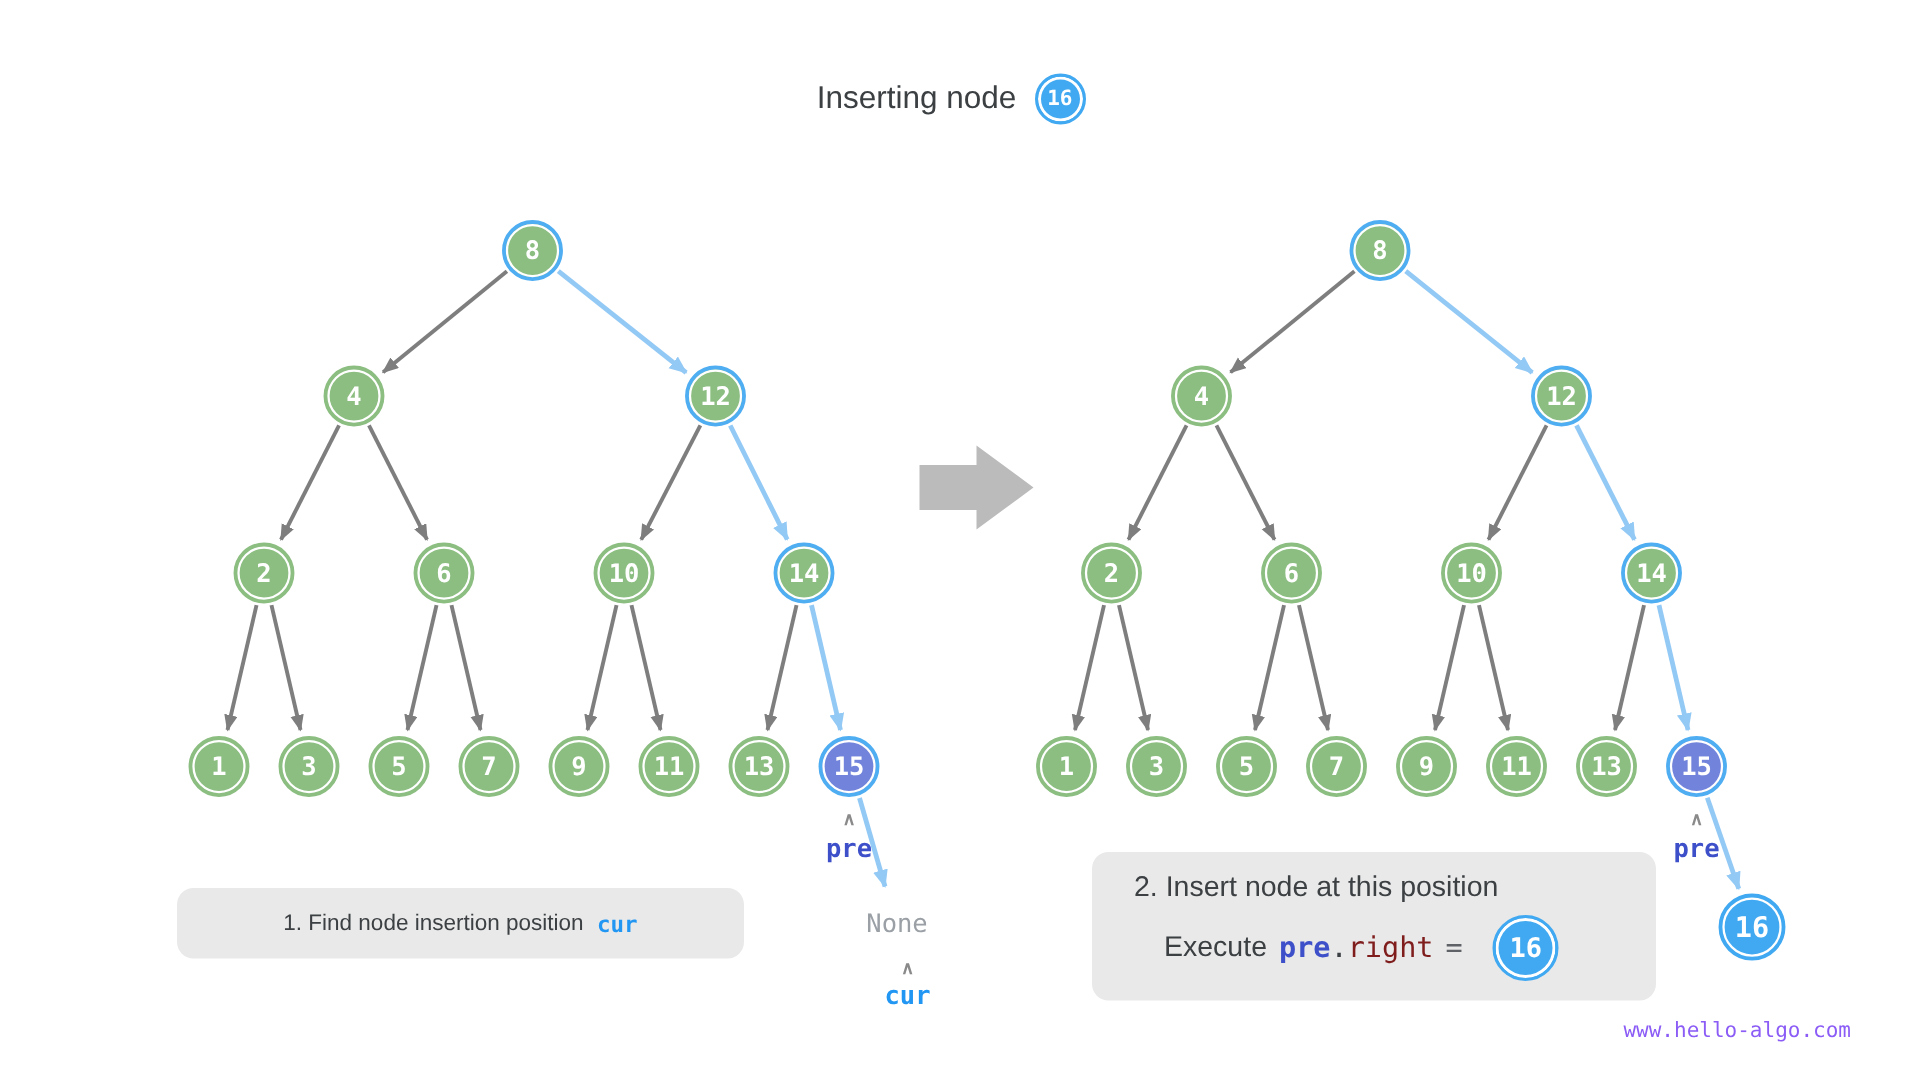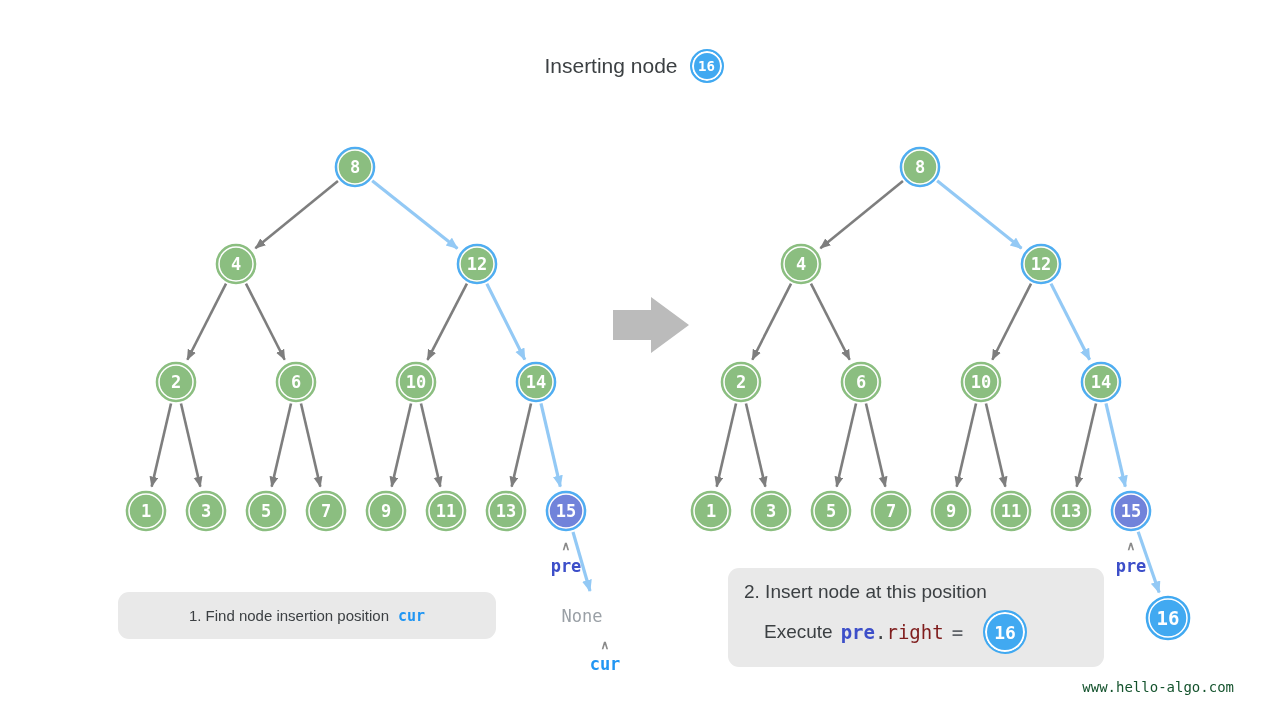--- a/index.html
+++ b/index.html
@@ -10,34 +10,34 @@
   .badge{display:inline-flex;align-items:center;justify-content:center;border-radius:50%;
          background:#41A9F1;border:2px solid #41A9F1;box-shadow:inset 0 0 0 2px #fff;
          color:#fff;font-family:"DejaVu Sans Mono",monospace;font-weight:bold;}
   .badge.title-size{width:30px;height:30px;font-size:14px;margin:0 12px;}
   .badge.box-size{width:40px;height:40px;font-size:18px;margin-left:10px;}
   svg.tree{position:absolute;left:0;top:0;}
   .caption-box{position:absolute;background:#E9E9E9;border-radius:11px;}
   .box1{left:118px;top:592px;width:378px;height:47px;display:flex;align-items:center;
         justify-content:center;font-size:15px;}
   .box2{left:728px;top:568px;width:376px;height:99px;display:flex;flex-direction:column;
-        justify-content:center;padding-left:16px;box-sizing:border-box;font-size:19px;gap:7px;}
+        justify-content:center;padding-left:28px;box-sizing:border-box;font-size:19px;gap:7px;}
   .box2 .line2{display:flex;align-items:center;margin-left:20px;}
   .mono{font-family:"DejaVu Sans Mono",monospace;}
   .code-blue{color:#2196F3;font-weight:bold;}
   .code-indigo{color:#3D4FC9;font-weight:bold;}
   .code-gray{color:#7f1d1d;}
   .dark{color:#3C4043;}
   .equals{color:#5F6368;margin:0 10px 0 8px;font-family:"DejaVu Sans Mono",monospace;}
   .float-label{position:absolute;transform:translateX(-50%);white-space:nowrap;text-align:center;}
   .caret{font-size:12px;font-weight:bold;color:#8A8A8A;font-family:"Liberation Sans",sans-serif;}
   .pre-label{font-size:17px;font-weight:bold;color:#3D4FC9;font-family:"DejaVu Sans Mono",monospace;}
   .cur-label{font-size:17px;font-weight:bold;color:#2196F3;font-family:"DejaVu Sans Mono",monospace;}
   .none-label{font-size:17px;color:#9AA0A6;font-family:"DejaVu Sans Mono",monospace;}
-  .watermark{position:absolute;right:46px;top:679px;font-size:14px;color:#14532d;
+  .watermark{position:absolute;right:46px;top:679px;font-size:14px;color:#8b5cf6;
              font-family:"DejaVu Sans Mono",monospace;}
 </style>
 </head>
 <body>
 
 <div class="canvas">
 
   <div class="title">
     <span>Inserting node</span>
     <span class="badge title-size">
@@ -237,21 +237,21 @@
       </g>
       <g>
         <circle cx="1168" cy="618" r="21" fill="#41A9F1" stroke="#41A9F1" stroke-width="2.6"></circle>
         <circle cx="1168" cy="618" r="19" fill="none" stroke="#FFFFFF" stroke-width="1.5"></circle>
         <text x="1168" y="618" dy="0.35em" text-anchor="middle" fill="#FFFFFF" font-size="19" font-weight="bold" font-family="&quot;DejaVu Sans Mono&quot;, monospace">16</text>
       </g>
     </svg>
 
   <div class="float-label caret" style="left:566px;top:539px;">∧</div>
   <div class="float-label pre-label" style="left:566px;top:556px;">pre</div>
-  <div class="float-label none-label" style="left:582px;top:606px;text-align:right;">None</div>
+  <div class="float-label none-label" style="left:598px;top:606px;text-align:right;">None</div>
   <div class="float-label caret" style="left:605px;top:638px;">∧</div>
   <div class="float-label cur-label" style="left:605px;top:654px;">cur</div>
 
   <div class="float-label caret" style="left:1131px;top:539px;">∧</div>
   <div class="float-label pre-label" style="left:1131px;top:556px;">pre</div>
 
   <div class="caption-box box1">
     <span class="dark">1. Find node insertion position</span>
     <span class="mono code-blue" style="margin-left:9px;">cur</span>
   </div>

